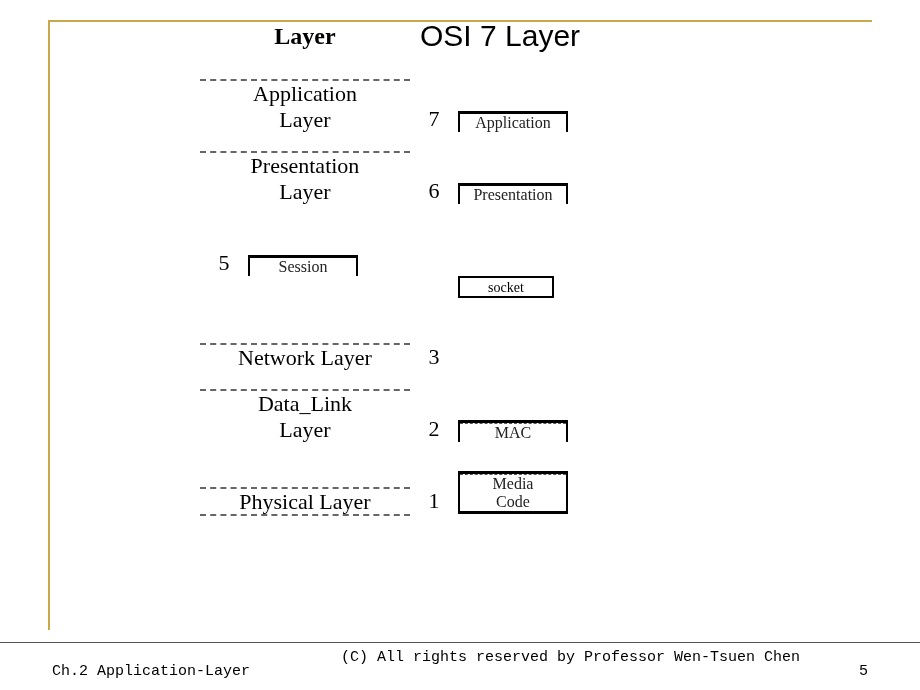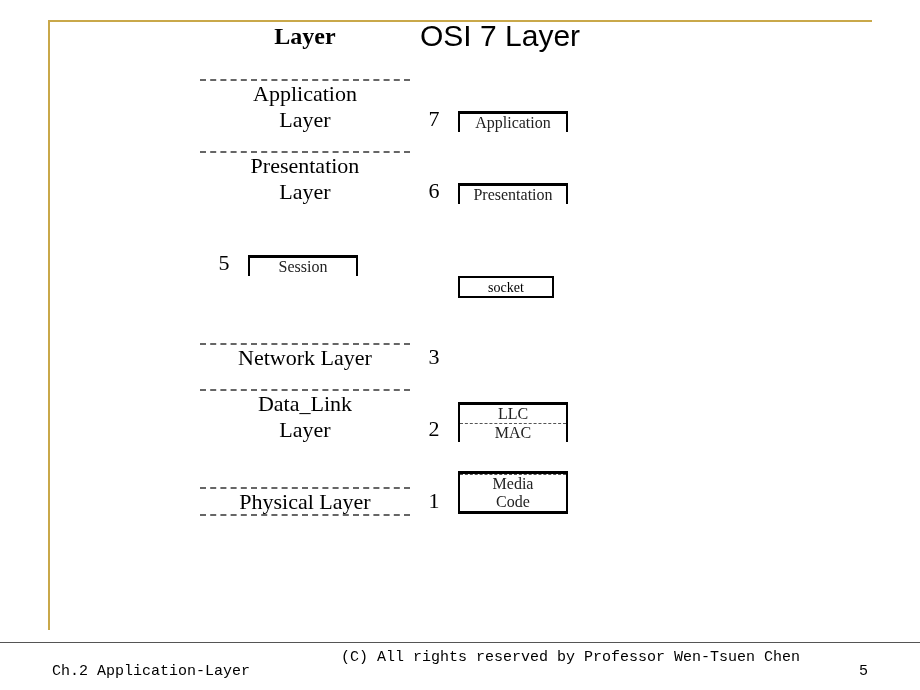--- a/index.html
+++ b/index.html
@@ -171,21 +171,20 @@
   <div class="row">
     <div class="layer-name">Network Layer</div>
     <div class="num">3</div>
   </div>
 
   <div class="row">
     <div class="layer-name" style="white-space:pre-line;">Data_Link
 Layer</div>
     <div class="num">2</div>
     <div class="box">
-      <div class="sublayer box-label">LLC</div>
       <div class="sublayer box-label sub-divider">MAC</div>
     </div>
   </div>
 
   <div class="row" style="position:relative;">
     <div class="layer-name">Physical Layer</div>
     <div class="num">1</div>
     <div class="box bottom">
       <div class="sublayer box-label sub-divider">Media</div>
       <div class="sublayer box-label">Code</div>

